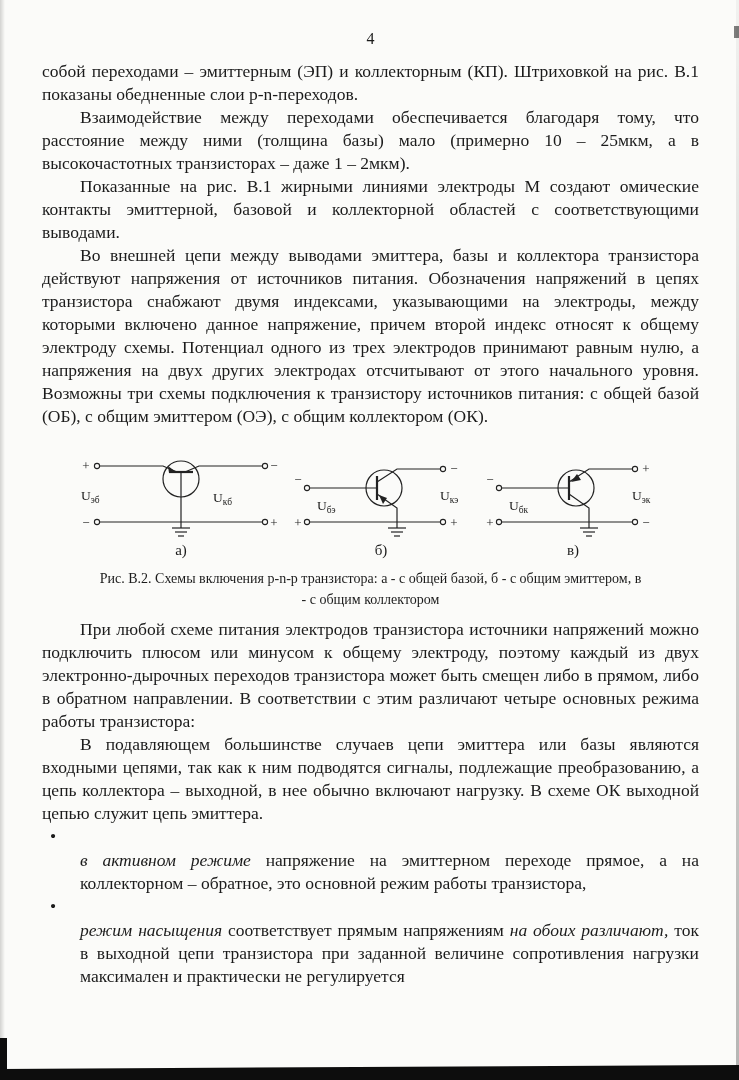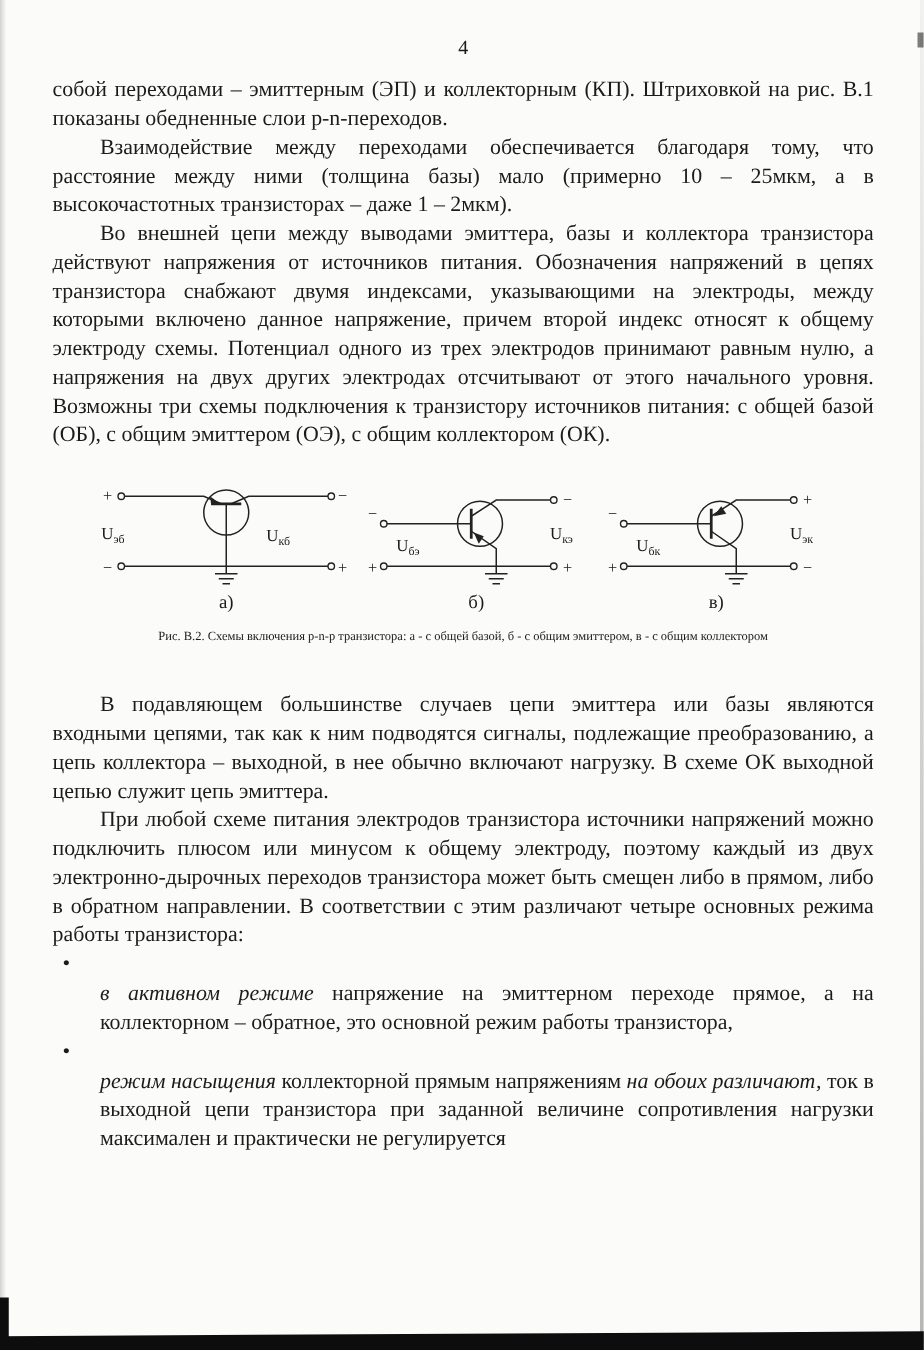--- a/index.html
+++ b/index.html
@@ -9,22 +9,22 @@
     overflow:hidden;color:#1b1b1b;
     font-family:"Liberation Serif","DejaVu Serif",serif;
   }
   .content{padding:30px 40px 0 42px;}
   .pagenum{text-align:center;font-size:16px;margin-bottom:12px;}
   p.body{font-size:17.5px;line-height:23px;text-align:justify;margin:0;font-family:Liberation Serif, serif;}
   p.indent{text-indent:38px;}
   .figure{margin:14px 0 0 0;}
   .figure-row{display:flex;justify-content:center;align-items:flex-start;gap:14px;}
   .caption{
-    text-align:center;font-size:10px;line-height:21px;
-    max-width:545px;margin:8px auto 32px auto;
+    text-align:center;font-size:14px;line-height:21px;
+    max-width:545px;margin:8px auto 8px auto;
   }
   .bullet{display:flex;font-size:17.5px;line-height:23px;text-align:justify;}
   .bullet .marker{width:38px;padding-left:8px;box-sizing:border-box;}
   .bullet .btext{flex:1;margin-top:24px;}
   svg text{font-family:"Liberation Serif","DejaVu Serif",serif;fill:#1b1b1b;}
   .sgn{font-size:13px;}
   .ulab{font-size:13.5px;}
   .sub{font-size:9.5px;}
   .clabel{font-size:15px;}
   .wire{stroke:#222;stroke-width:1.2;fill:none;}
@@ -40,20 +40,21 @@
 </head>
 <body>
 
 <div class="page">
   <div class="content">
 
     <div class="pagenum">4</div>
 
     <p class="body">собой переходами – эмиттерным (ЭП) и коллекторным (КП). Штриховкой на рис. В.1 показаны обедненные слои p-n-переходов.</p>
     <p class="body indent">Взаимодействие между переходами обеспечивается благодаря тому, что расстояние между ними (толщина базы) мало (примерно 10 – 25мкм, а в высокочастотных транзисторах – даже 1 – 2мкм).</p>
+    <p class="body indent">Показанные на рис. В.1 жирными линиями электроды М создают омические контакты эмиттерной, базовой и коллекторной областей с соответствующими выводами.</p>
     <p class="body indent">Во внешней цепи между выводами эмиттера, базы и коллектора транзистора действуют напряжения от источников питания. Обозначения напряжений в цепях транзистора снабжают двумя индексами, указывающими на электроды, между которыми включено данное напряжение, причем второй индекс относят к общему электроду схемы. Потенциал одного из трех электродов принимают равным нулю, а напряжения на двух других электродах отсчитывают от этого начального уровня. Возможны три схемы подключения к транзистору источников питания: с общей базой (ОБ), с общим эмиттером (ОЭ), с общим коллектором (ОК).</p>
 
     <div class="figure">
       <div class="figure-row">
 
         <svg width="200" height="118" viewBox="0 0 200 118">
           <path class="wire" d="M18,24 H84 L98,30"></path>
           <path class="wire" d="M106,30 L120,24 H186"></path>
           <path class="wire" d="M102,30 V80"></path>
           <path class="bar" d="M90,30 H114"></path>
@@ -130,31 +131,31 @@
           <text class="sgn" x="161" y="85" text-anchor="middle">−</text>
           <text class="ulab" x="24" y="68"><tspan>U</tspan><tspan class="sub" dy="3">бк</tspan></text>
           <text class="ulab" x="147" y="58"><tspan>U</tspan><tspan class="sub" dy="3">эк</tspan></text>
           <text class="clabel" x="88" y="113" text-anchor="middle">в)</text>
         </svg>
 
       </div>
       <div class="caption">Рис. В.2. Схемы включения p-n-p транзистора: а - с общей базой, б - с общим эмиттером, в - с общим коллектором</div>
     </div>
 
+    <p class="body indent">При любой схеме питания электродов транзистора источники напряжений можно подключить плюсом или минусом к общему электроду, поэтому каждый из двух электронно-дырочных переходов транзистора может быть смещен либо в прямом, либо в обратном направлении. В соответствии с этим различают четыре основных режима работы транзистора:</p>
     <p class="body indent">В подавляющем большинстве случаев цепи эмиттера или базы являются входными цепями, так как к ним подводятся сигналы, подлежащие преобразованию, а цепь коллектора – выходной, в нее обычно включают нагрузку. В схеме ОК выходной цепью служит цепь эмиттера.</p>
-    <p class="body indent">При любой схеме питания электродов транзистора источники напряжений можно подключить плюсом или минусом к общему электроду, поэтому каждый из двух электронно-дырочных переходов транзистора может быть смещен либо в прямом, либо в обратном направлении. В соответствии с этим различают четыре основных режима работы транзистора:</p>
 
     <div class="bullet">
       <span class="marker">•</span>
       <span class="btext"><i>в активном режиме</i><span> напряжение на эмиттерном переходе прямое, а на коллекторном – обратное, это основной режим работы транзистора,</span></span>
     </div>
 
     <div class="bullet">
       <span class="marker">•</span>
-      <span class="btext"><i>режим насыщения</i><span> коллекторной прямым напряжениям </span><i>на обоих различают,</i><span> ток в выходной цепи транзистора при заданной величине сопротивления нагрузки максимален и практически не регулируется</span></span>
+      <span class="btext"><i>режим насыщения</i><span> соответствует прямым напряжениям </span><i>на обоих различают,</i><span> ток в выходной цепи транзистора при заданной величине сопротивления нагрузки максимален и практически не регулируется</span></span>
     </div>
 
   </div>
 
   <div class="scan-left"></div>
   <div class="scan-right"></div>
   <div class="scan-tick"></div>
   <div class="scan-corner"></div>
   <div class="scan-bottom"></div>
 </div>

